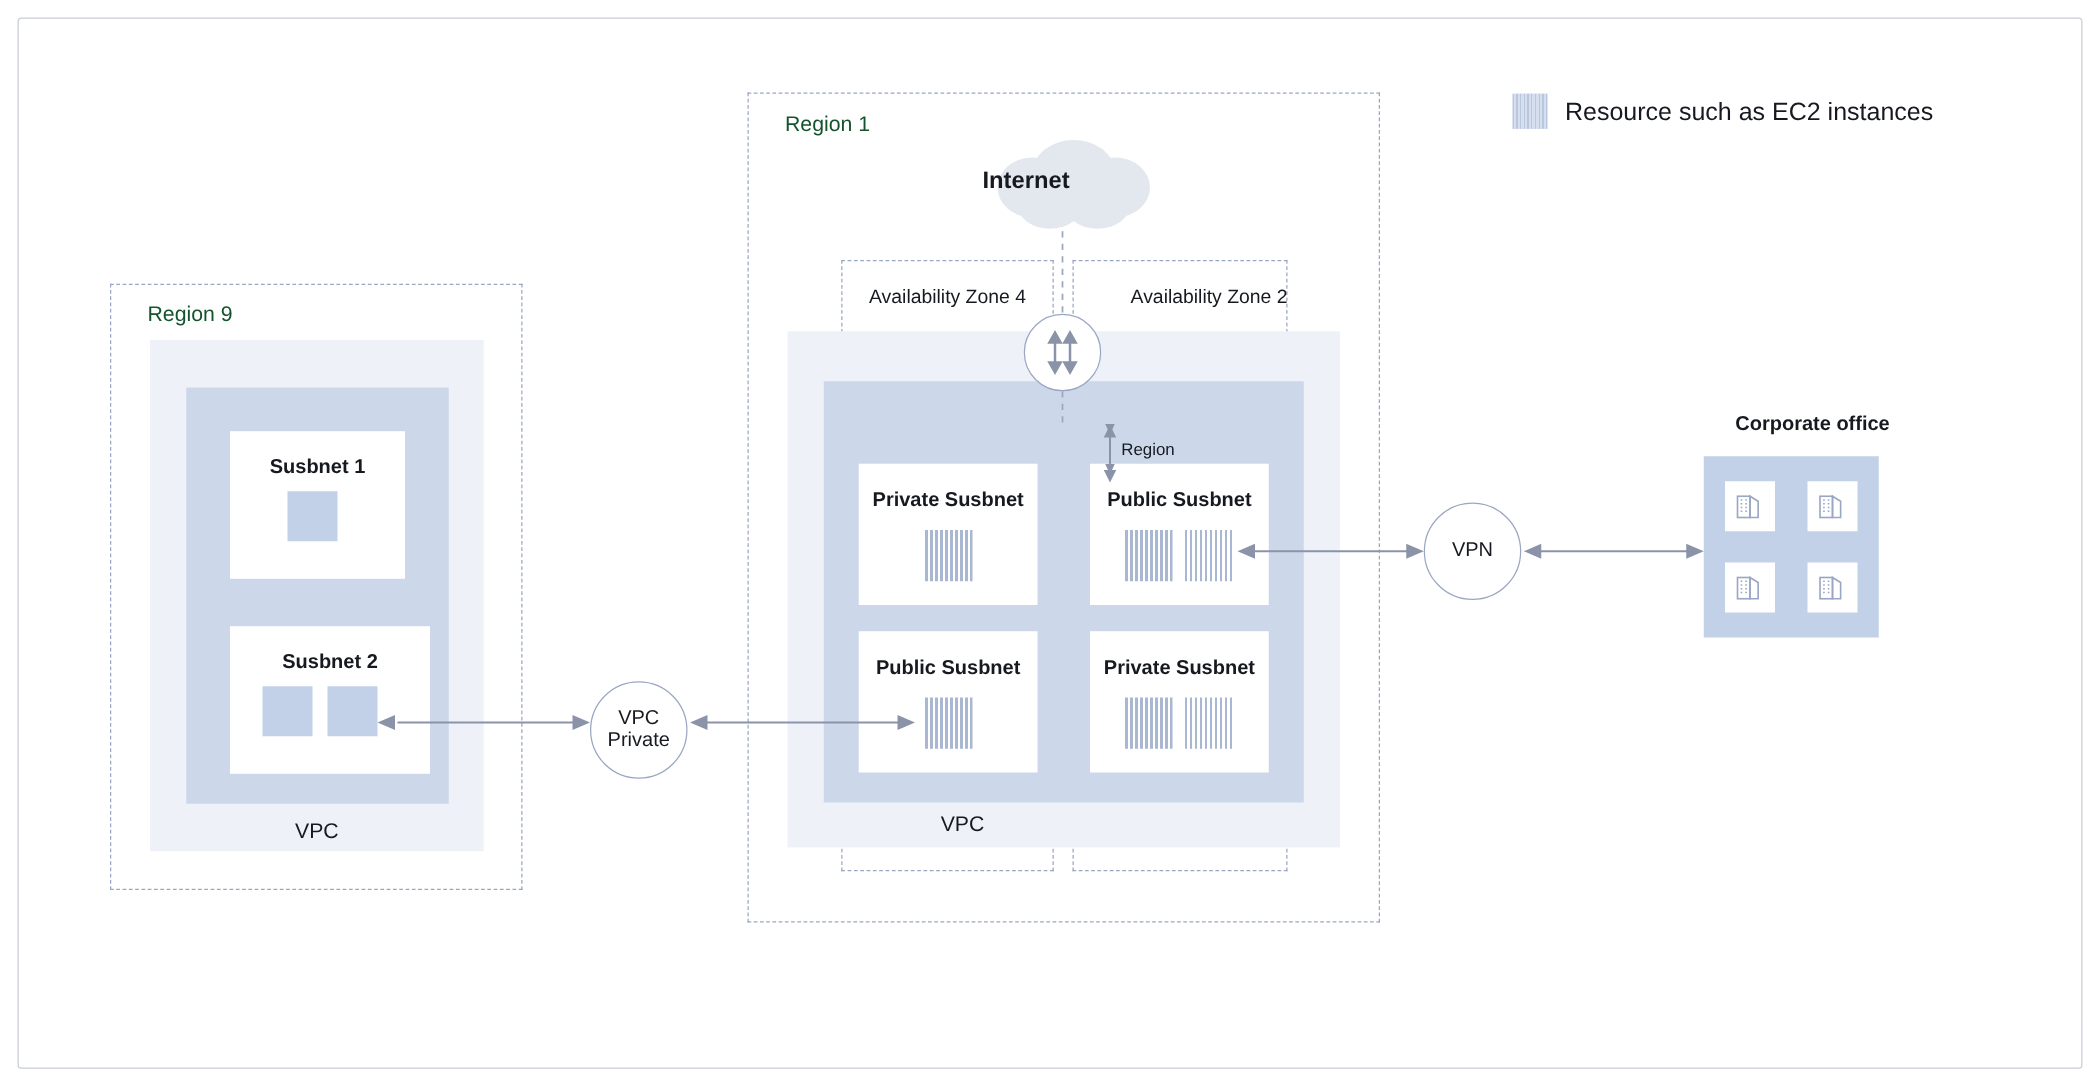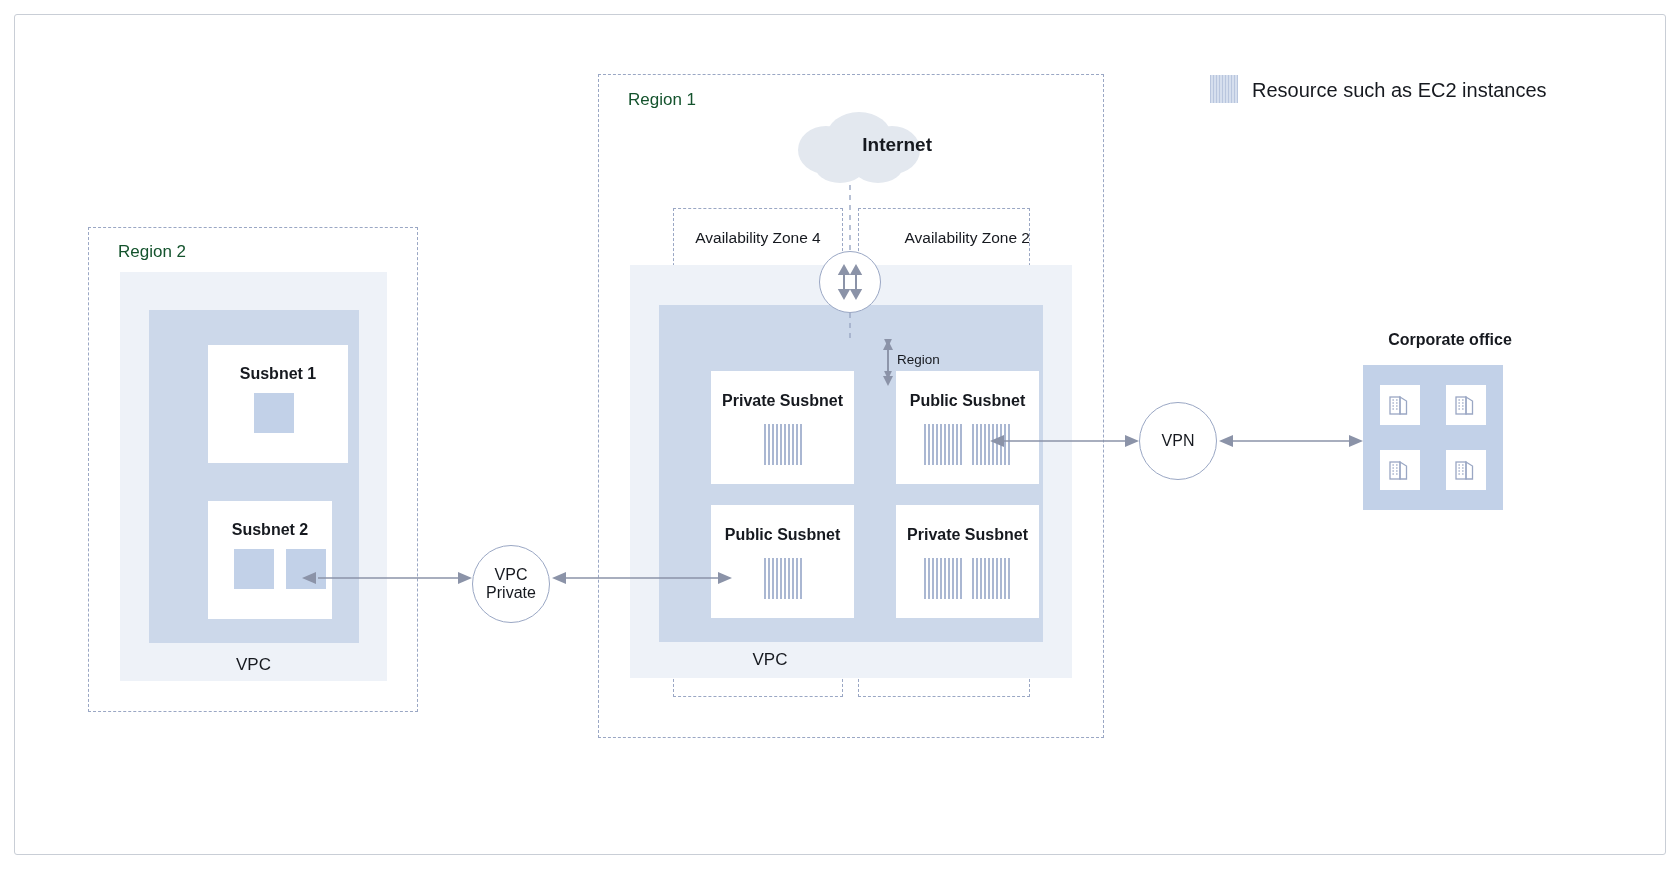--- a/index.html
+++ b/index.html
@@ -35,21 +35,21 @@
   .region-label {
     position: absolute;
     font-size: 17px;
     color: #14532d;
     white-space: nowrap;
   }
 
   
   .vpc-outer { background: #eef2f8; }
   .vpc-inner { background: #ccd8ea; }
-  .subnet-box { background: #ffffff; margin-left: 24px; }
+  .subnet-box { background: #ffffff; }
   .subnet-title {
     position: absolute;
     left: 0; right: 0;
     text-align: center;
     font-size: 16px;
     font-weight: bold;
     color: #16191f;
     white-space: nowrap;
   }
   .vpc-caption {
@@ -96,21 +96,21 @@
     font-size: 16px;
     color: #16191f;
     line-height: 1.12;
   }
 
   
   .cloud-wrap { pointer-events: none; }
   .cloud-text {
     position: absolute;
     left: 0; right: 0;
-    text-align: right;
+    text-align: left;
     font-size: 19px;
     font-weight: bold;
     color: #16191f;
   }
 
   
   .office-box { background: #c2d1e8; }
   .office-tile {
     background: #ffffff;
     display: flex;
@@ -169,31 +169,31 @@
 <body>
 
 <div id="canvas">
 
   <div class="frame abs"></div>
 
   <div class="abs legend-swatch" style="left:1210px; top:75px; width:28px; height:28px;"></div>
   <div class="abs legend-text" style="left:1252px; top:79px;">Resource such as EC2 instances</div>
 
   <div class="abs region" style="left:88px; top:227px; width:330px; height:485px;"></div>
-  <div class="region-label" style="left:118px; top:242px;">Region 2</div>
+  <div class="region-label" style="left:118px; top:242px;">Region 9</div>
 
   <div class="abs vpc-outer" style="left:120px; top:272px; width:267px; height:409px;"></div>
   <div class="abs vpc-inner" style="left:149px; top:310px; width:210px; height:333px;"></div>
 
   <div class="abs subnet-box" style="left:184px; top:345px; width:140px; height:118px;">
     <div class="subnet-title" style="top:20px;">Susbnet 1</div>
     <div class="abs res-plain" style="left:46px; top:48px; width:40px; height:40px;"></div>
   </div>
 
-  <div class="abs subnet-box" style="left:184px; top:501px; width:124px; height:118px;">
+  <div class="abs subnet-box" style="left:184px; top:501px; width:160px; height:118px;">
     <div class="subnet-title" style="top:20px;">Susbnet 2</div>
     <div class="abs res-plain" style="left:26px; top:48px; width:40px; height:40px;"></div>
     <div class="abs res-plain" style="left:78px; top:48px; width:40px; height:40px;"></div>
   </div>
 
   <div class="vpc-caption" style="left:120px; width:267px; top:655px;">VPC</div>
 
   <div class="abs region" style="left:598px; top:74px; width:506px; height:664px;"></div>
   <div class="region-label" style="left:628px; top:90px;">Region 1</div>
 

